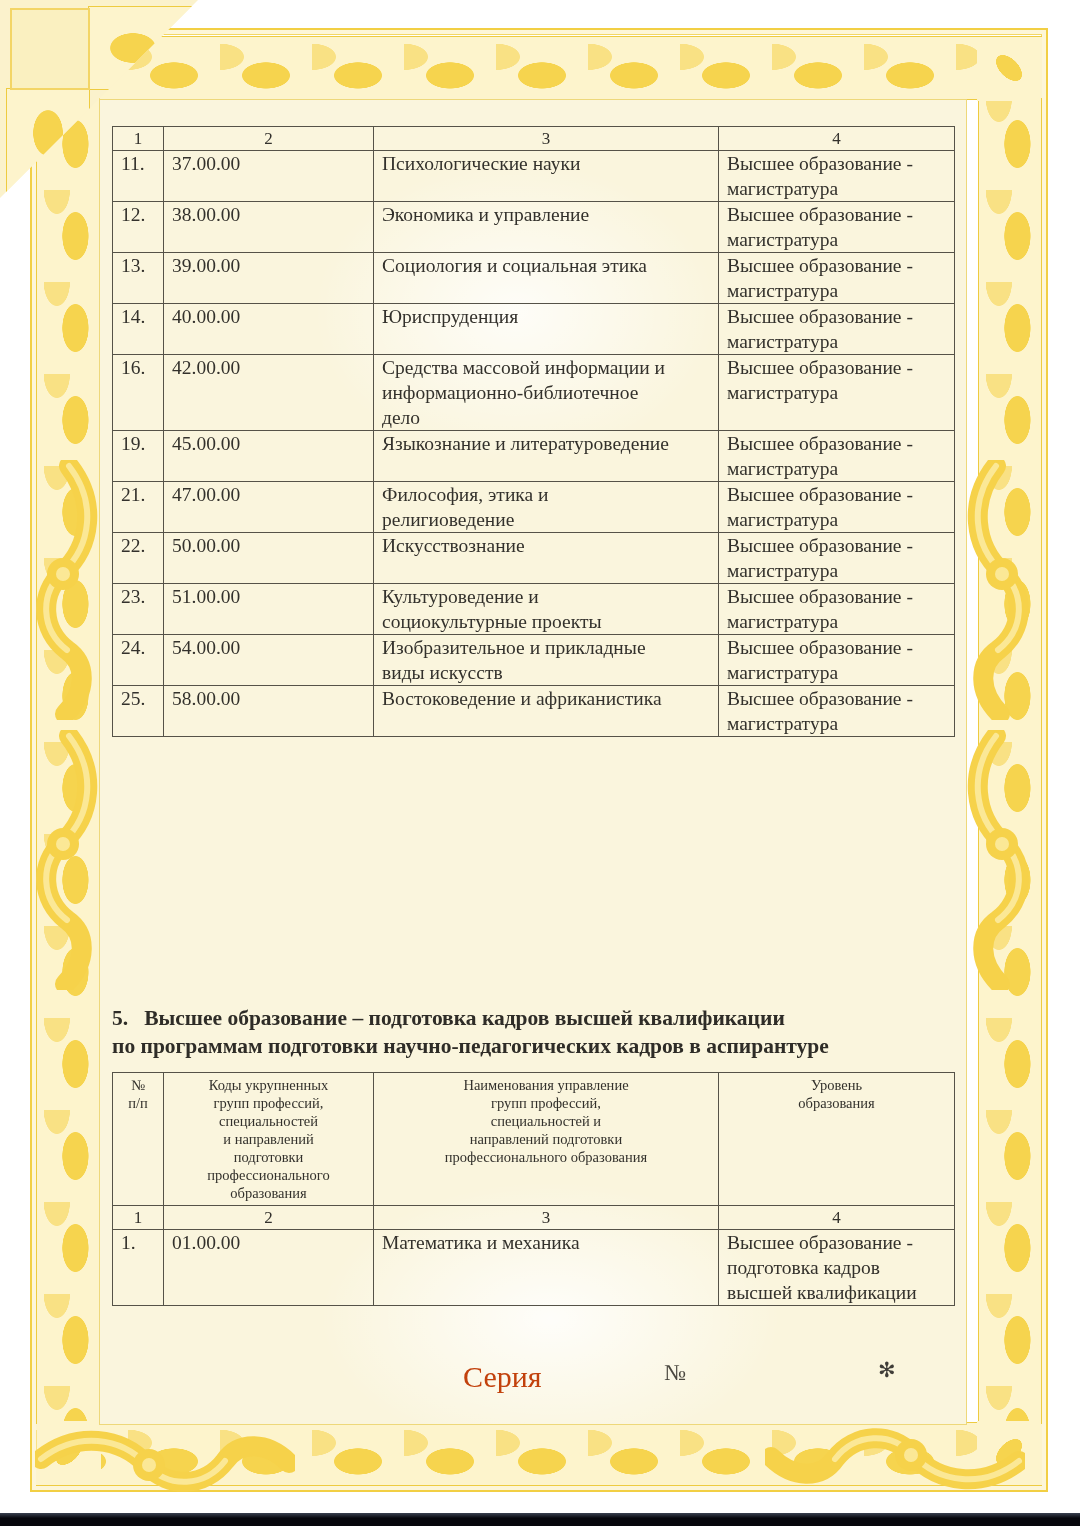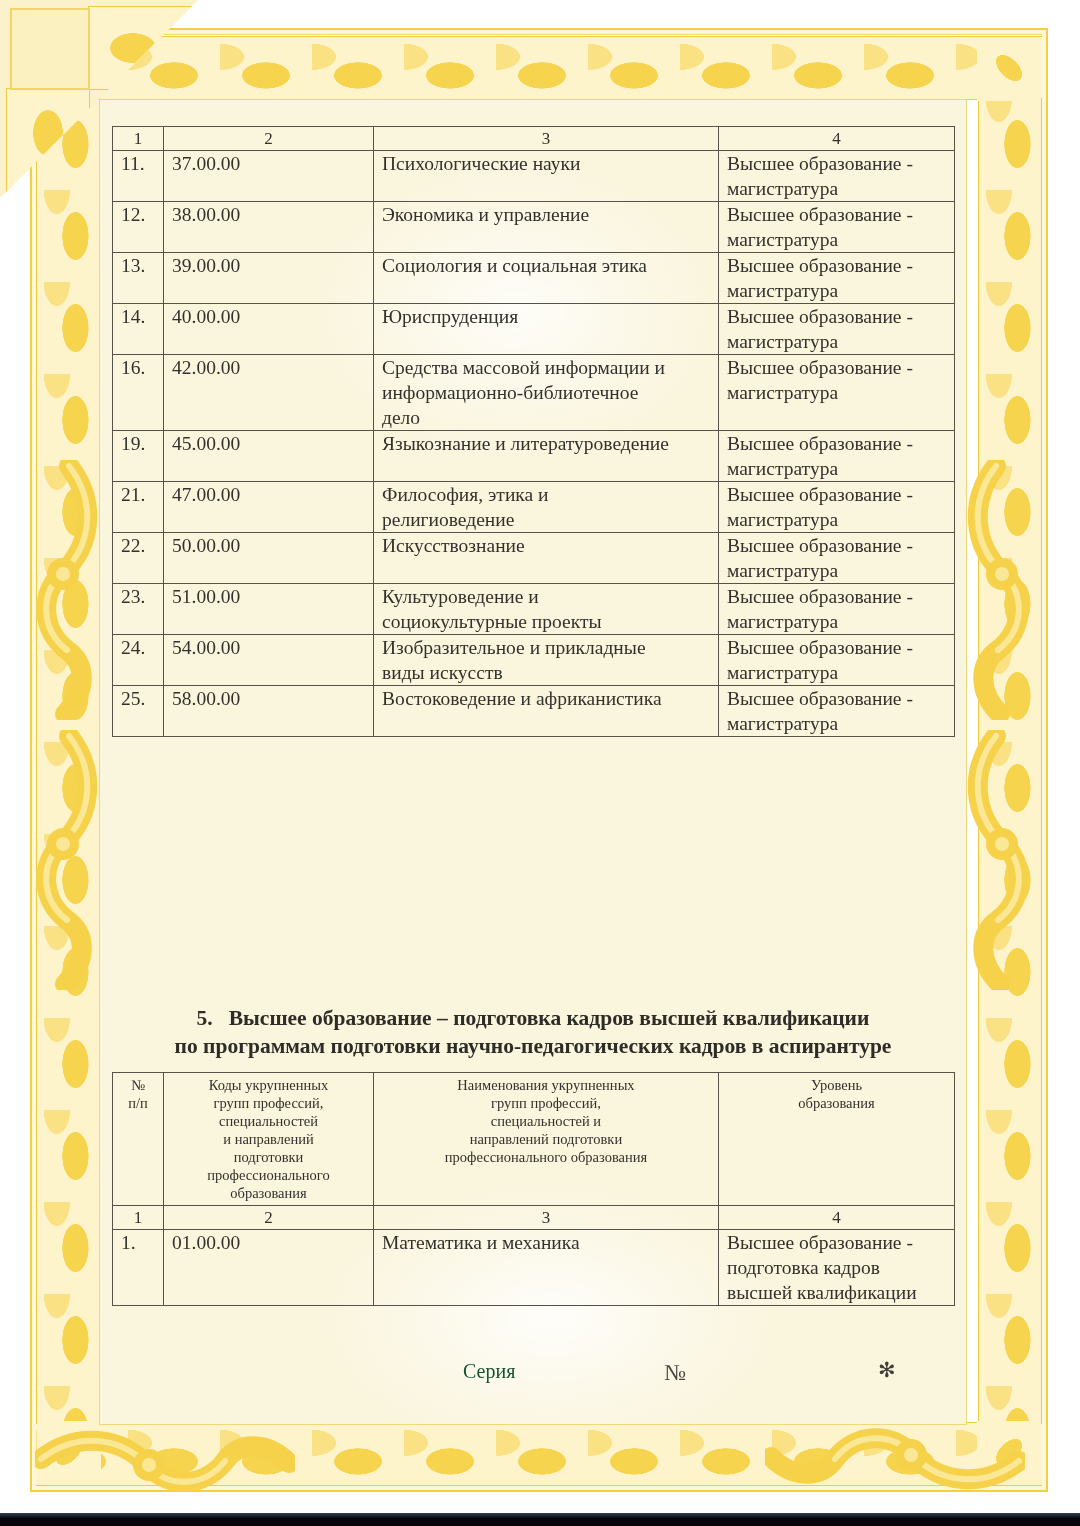--- a/index.html
+++ b/index.html
@@ -87,25 +87,25 @@
   
   table{border-collapse:collapse;table-layout:fixed;position:absolute;background:transparent;}
   td{border:1px solid #555248;vertical-align:top;white-space:pre-line;
      font-size:19.5px;line-height:25px;padding:0 8px;}
   .numrow td{text-align:center;font-size:17px;line-height:23px;padding:0;white-space:normal;}
   .t1{left:112px;top:126px;width:842px;}
   .t2{left:112px;top:1072px;width:842px;}
   .t2 .hdr td{font-size:14.5px;line-height:18px;text-align:center;padding:3px 4px;}
   .col-num{width:51px;}.col-code{width:210px;}.col-name{width:345px;}.col-level{width:236px;}
   
-  .heading{position:absolute;left:112px;top:1004px;width:842px;text-align:center;
+  .heading{position:absolute;left:112px;top:1004px;width:842px;
     font-weight:bold;font-size:21.5px;line-height:28px;color:#2e2c27;}
   .heading .num{margin-right:16px;}
   
-  .seria{position:absolute;left:463px;top:1360px;font-size:20px;color:#14532d;}
+  .seria{position:absolute;left:463px;top:1360px;font-size:30px;color:#c2410c;}
   .nomer{position:absolute;left:664px;top:1360px;font-size:23px;color:#4a473f;}
   .orn{position:absolute;left:878px;top:1358px;font-size:21px;color:#3f3d38;}
   
   .black-strip{position:absolute;left:0;bottom:0;width:100%;height:13px;
     background:linear-gradient(#3a4150,#06060c 40%);}
 </style>
 </head>
 <body>
 
 <div class="scan">
@@ -273,21 +273,21 @@
       <tr class="hdr">
         <td>№
 п/п</td>
         <td>Коды укрупненных
 групп профессий,
 специальностей
 и направлений
 подготовки
 профессионального
 образования</td>
-        <td>Наименования укрупненных
+        <td>Наименования управление
 групп профессий,
 специальностей и
 направлений подготовки
 профессионального образования</td>
         <td>Уровень
 образования</td>
       </tr>
       <tr class="numrow">
         <td>1</td>
         <td>2</td>

